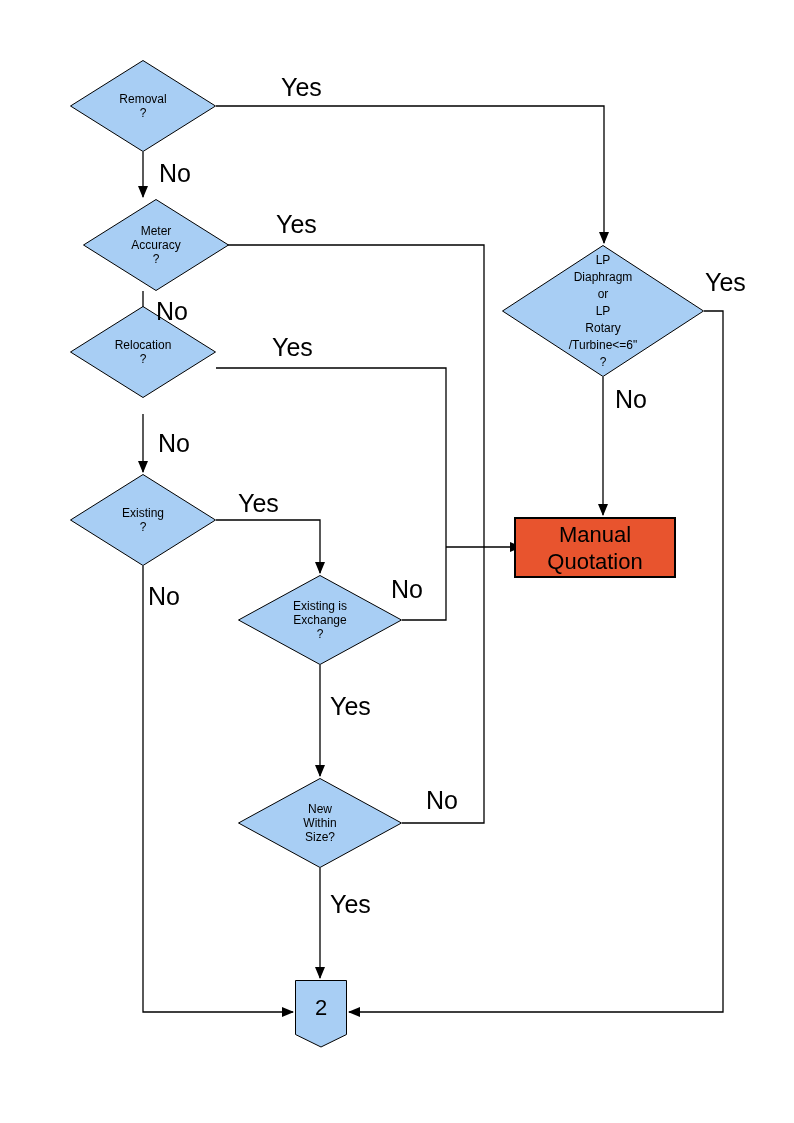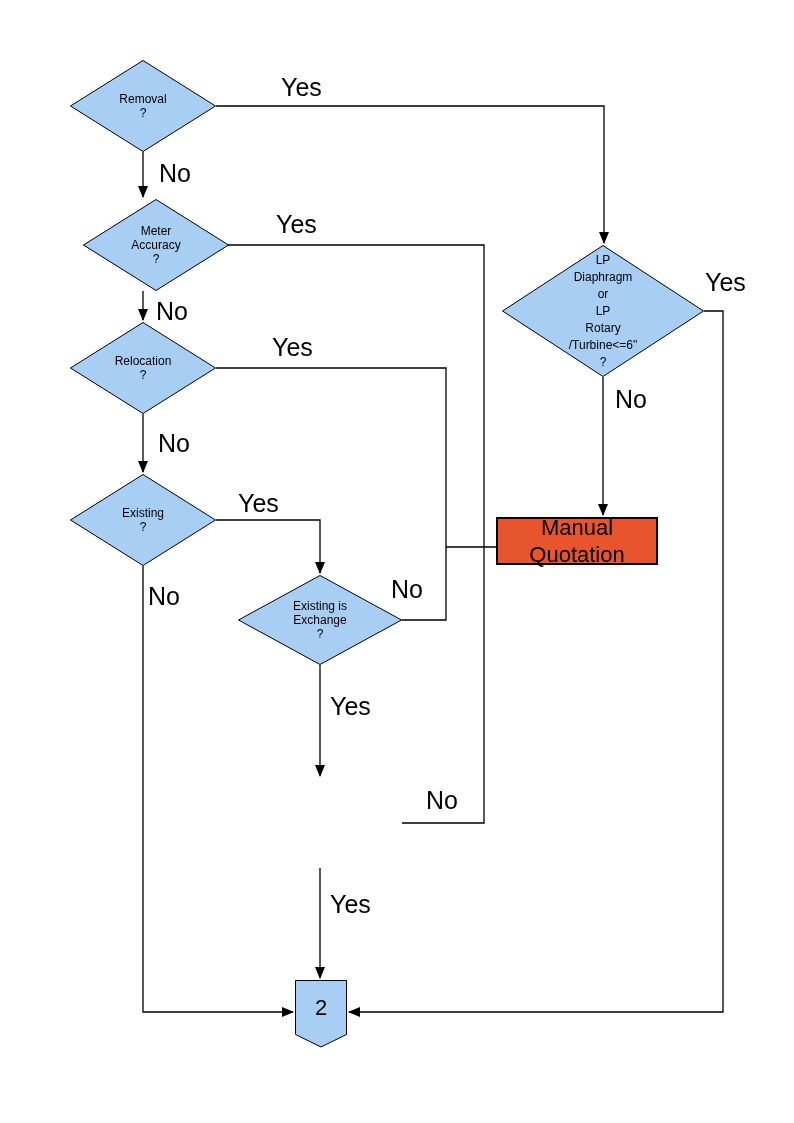--- a/index.html
+++ b/index.html
@@ -64,21 +64,21 @@
 
   <div class="node" style="left:83px;top:199px;width:146px;height:92px">
     <svg class="shape" viewBox="0 0 146 92" preserveAspectRatio="none">
         <polygon points="73,0.5 145.5,46 73,91.5 0.5,46"></polygon>
       </svg>
     <div class="node-label">Meter
 Accuracy
 ?</div>
   </div>
 
-  <div class="node" style="left:70px;top:322px;width:146px;height:92px">
+  <div class="node" style="left:70px;top:306px;width:146px;height:92px">
     <svg class="shape" viewBox="0 0 146 92" preserveAspectRatio="none">
         <polygon points="73,0.5 145.5,46 73,91.5 0.5,46"></polygon>
       </svg>
     <div class="node-label">Relocation
 ?</div>
   </div>
 
   <div class="node" style="left:70px;top:474px;width:146px;height:92px">
     <svg class="shape" viewBox="0 0 146 92" preserveAspectRatio="none">
         <polygon points="73,0.5 145.5,46 73,91.5 0.5,46"></polygon>
@@ -89,35 +89,43 @@
 
   <div class="node" style="left:238px;top:575px;width:164px;height:90px">
     <svg class="shape" viewBox="0 0 164 90" preserveAspectRatio="none">
         <polygon points="82,0.5 163.5,45 82,89.5 0.5,45"></polygon>
       </svg>
     <div class="node-label">Existing is
 Exchange
 ?</div>
   </div>
 
+  <div class="node" style="left:238px;top:778px;width:164px;height:90px">
+    <svg class="shape" viewBox="0 0 164 90" preserveAspectRatio="none">
+        <polygon points="82,0.5 163.5,45 82,89.5 0.5,45"></polygon>
+      </svg>
+    <div class="node-label">New
+Within
+Size?</div>
+  </div>
 
   <div class="node" style="left:502px;top:245px;width:202px;height:132px">
     <svg class="shape" viewBox="0 0 202 132" preserveAspectRatio="none">
         <polygon points="101,0.5 201.5,66 101,131.5 0.5,66"></polygon>
       </svg>
     <div class="node-label" style="font-size:12px;line-height:17px">LP
 Diaphragm
 or
 LP
 Rotary
 /Turbine&lt;=6"
 ?</div>
   </div>
 
-  <div class="node process" style="left:496px;top:517px;width:162px;height:48px">
+  <div class="node process" style="left:514px;top:517px;width:162px;height:61px">
     <div class="node-label">Manual
 Quotation</div>
   </div>
 
   <div class="node" style="left:295px;top:980px;width:52px;height:68px">
     <svg class="shape" viewBox="0 0 52 68" preserveAspectRatio="none">
         <polygon points="0.5,0.5 51.5,0.5 51.5,54.5 26,67 0.5,54.5"></polygon>
       </svg>
     <div class="node-label pent-label">2</div>
   </div>

